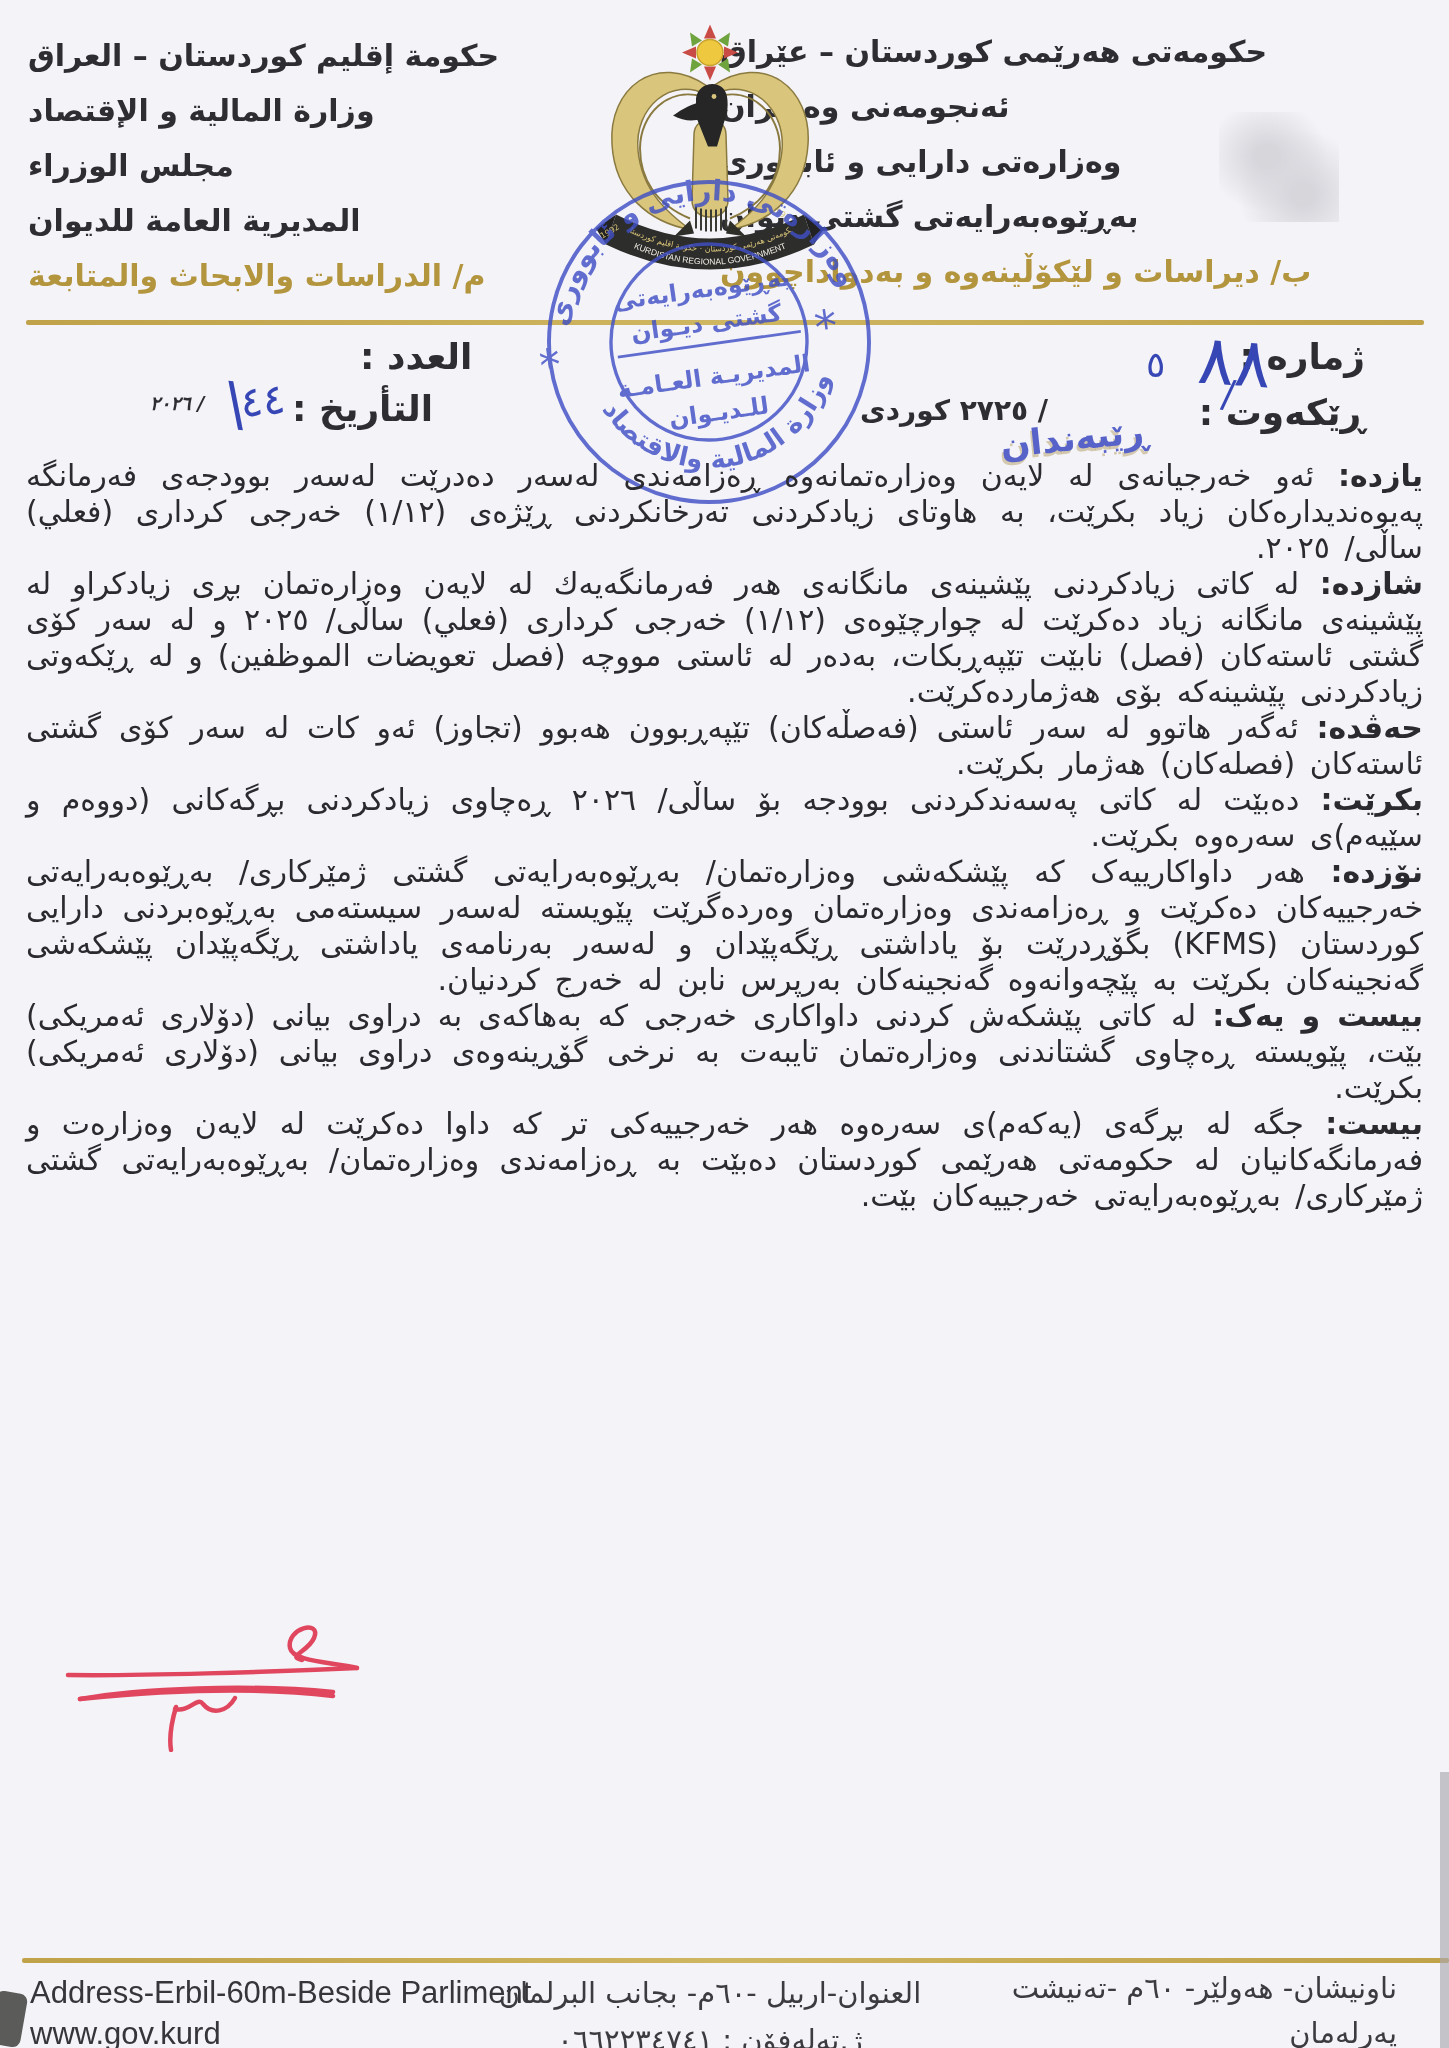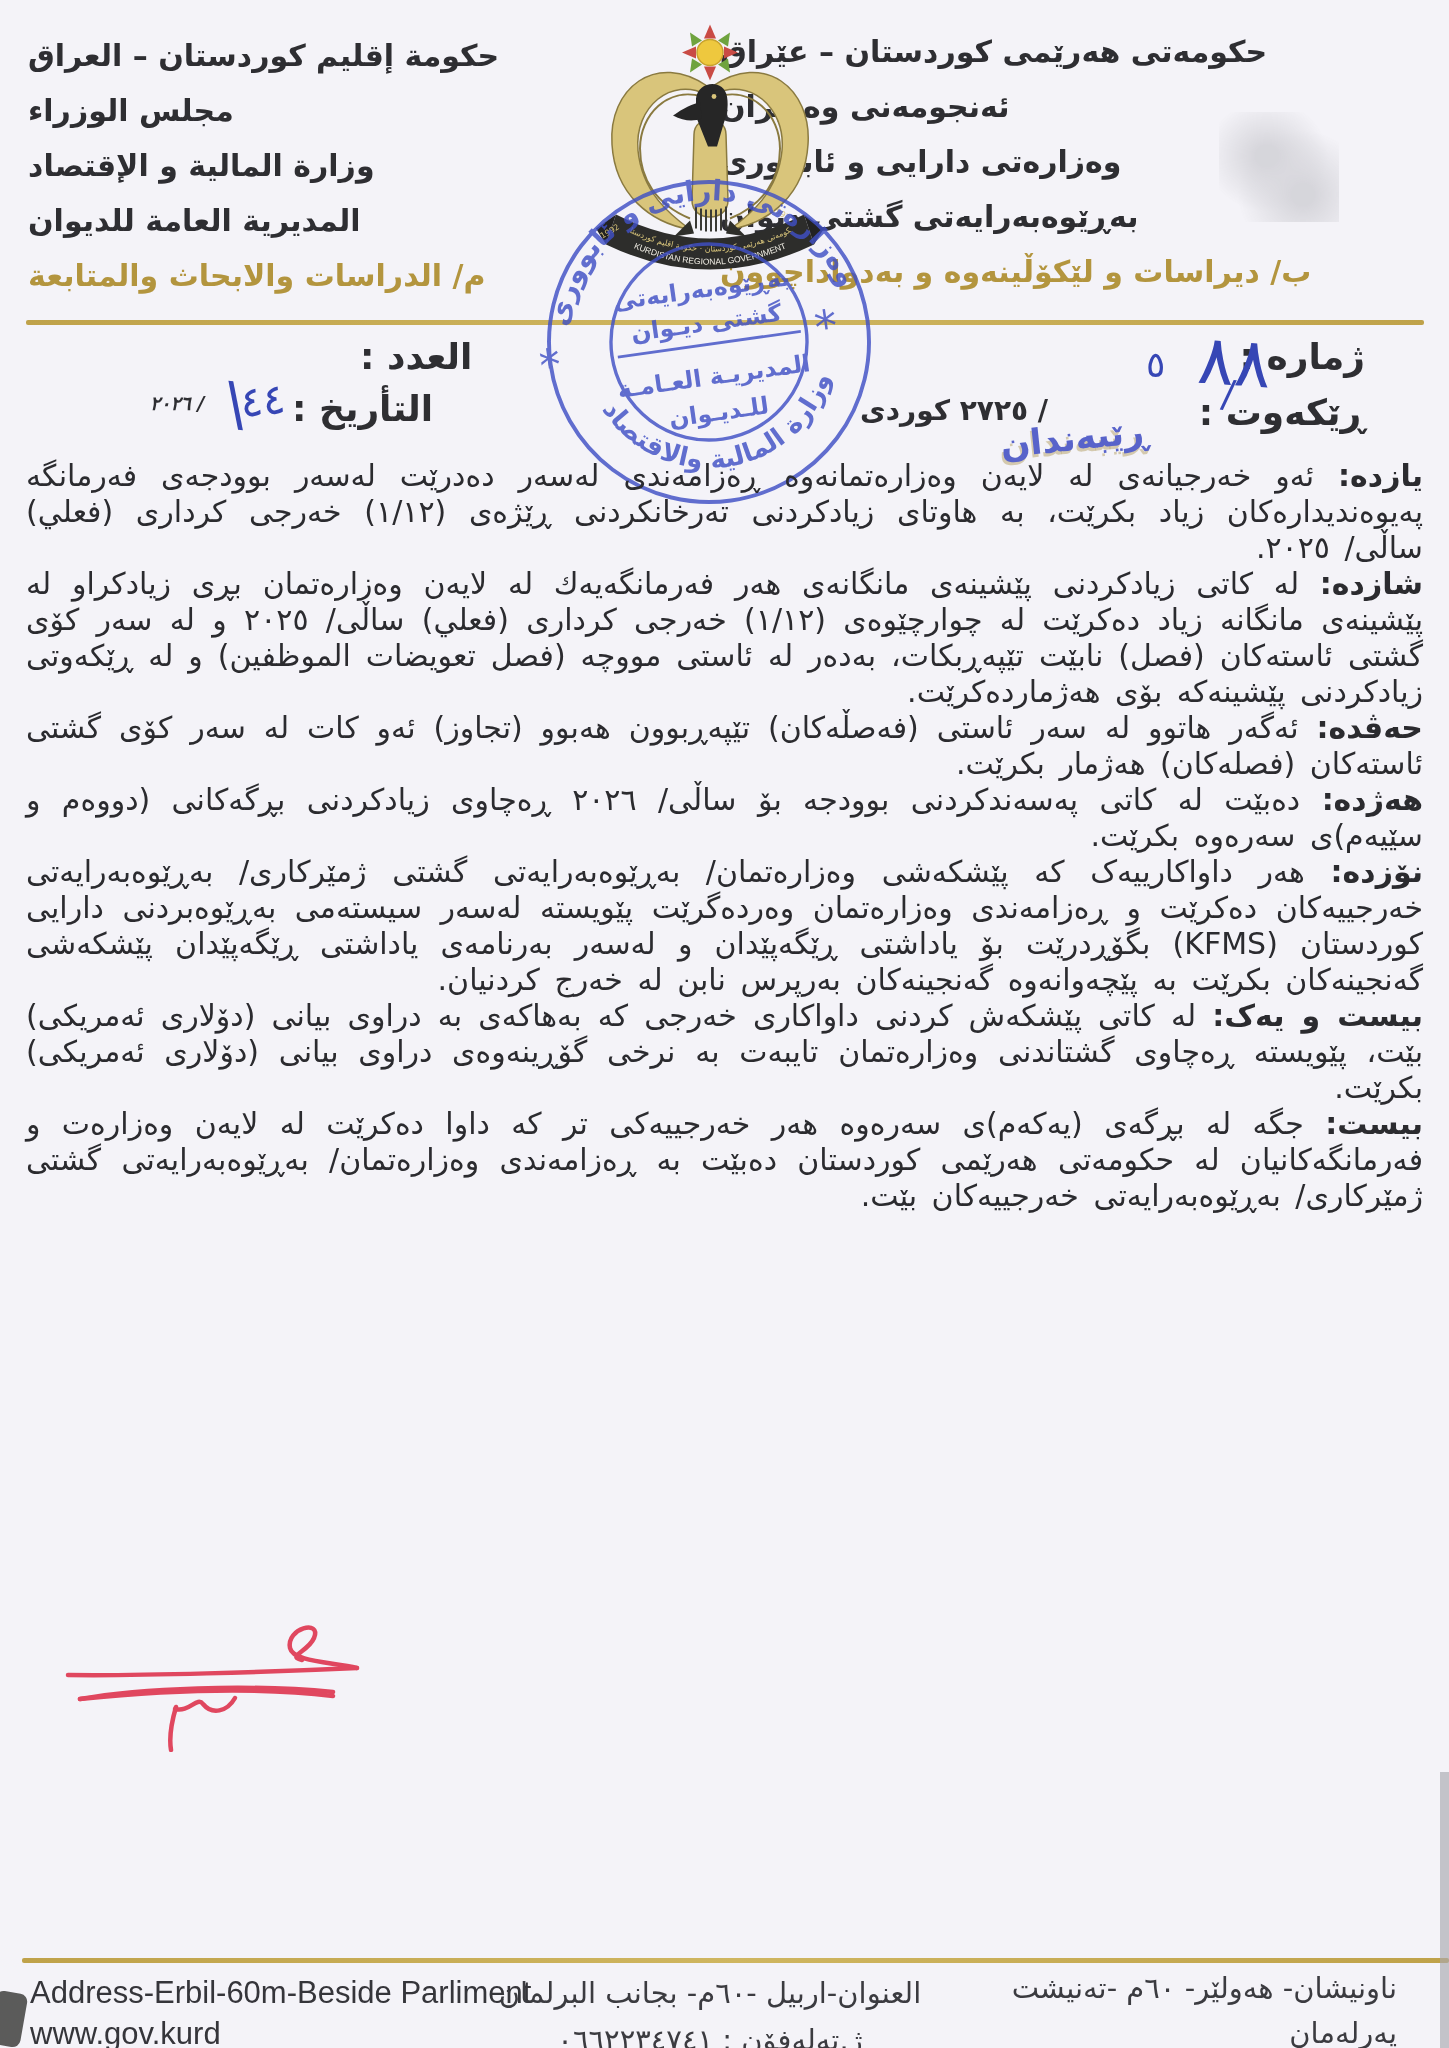--- a/index.html
+++ b/index.html
@@ -53,22 +53,22 @@
   <div class="hdr" style="left:720px;top:24px;width:700px;">
     <div>حکومەتی هەرێمی کوردستان – عێراق</div>
     <div>ئەنجومەنی وەزیران</div>
     <div>وەزارەتی دارایی و ئابووری</div>
     <div>بەڕێوەبەرایەتی گشتی دیوان</div>
     <div class="gold">ب/ دیراسات و لێکۆڵینەوە و بەدواداچوون</div>
   </div>
 
   <div class="hdr" style="left:28px;top:28px;width:700px;">
     <div>حكومة إقليم كوردستان – العراق</div>
+    <div>وزارة المالية و الإقتصاد</div>
     <div>مجلس الوزراء</div>
-    <div>وزارة المالية و الإقتصاد</div>
     <div>المديرية العامة  للديوان</div>
     <div class="gold">م/ الدراسات والابحاث والمتابعة</div>
   </div>
 
   <div class="abs" style="left:590px;top:20px;width:240px;height:255px;">
     <svg viewBox="0 0 240 250" width="240" height="255">
 
       <g>
         <g fill="#c94b45">
           <path d="M120,2 L126,16 L114,16 Z"></path>
@@ -177,21 +177,21 @@
         </g>
         <line x1="68" y1="152" x2="232" y2="152" stroke-width="2.5"></line>
       </g>
     </svg>
   </div>
 
   <div class="body-text">
     <p class="para"><span class="term">یازدە:</span> <span>ئەو خەرجیانەی لە لایەن وەزارەتمانەوە ڕەزامەندی لەسەر دەدرێت لەسەر بوودجەی فەرمانگە پەیوەندیدارەکان زیاد بکرێت، بە هاوتای زیادکردنی تەرخانکردنی ڕێژەی (١/١٢) خەرجی کرداری (فعلي) ساڵی/ ٢٠٢٥.</span></p>
     <p class="para"><span class="term">شازدە:</span> <span>لە کاتی زیادکردنی پێشینەی مانگانەی هەر فەرمانگەیەك لە لایەن وەزارەتمان بڕی زیادکراو لە پێشینەی مانگانە زیاد دەکرێت لە چوارچێوەی (١/١٢) خەرجی کرداری (فعلي) ساڵی/ ٢٠٢٥ و لە سەر کۆی گشتی ئاستەکان (فصل) نابێت تێپەڕبکات، بەدەر لە ئاستی مووچە (فصل تعويضات الموظفين) و لە ڕێکەوتی زیادکردنی پێشینەکە بۆی هەژماردەکرێت.</span></p>
     <p class="para"><span class="term">حەڤدە:</span> <span>ئەگەر هاتوو لە سەر ئاستی (فەصڵەکان) تێپەڕبوون هەبوو (تجاوز) ئەو کات لە سەر کۆی گشتی ئاستەکان (فصلەکان) هەژمار بکرێت.</span></p>
-    <p class="para"><span class="term">هەژدە:</span> <span>دەبێت لە کاتی پەسەندکردنی بوودجە بۆ ساڵی/ ٢٠٢٦ ڕەچاوی زیادکردنی بڕگەکانی (دووەم و سێیەم)ی سەرەوە بکرێت.</span></p>
+    <p class="para"><span class="term">بکرێت:</span> <span>دەبێت لە کاتی پەسەندکردنی بوودجە بۆ ساڵی/ ٢٠٢٦ ڕەچاوی زیادکردنی بڕگەکانی (دووەم و سێیەم)ی سەرەوە بکرێت.</span></p>
     <p class="para"><span class="term">نۆزدە:</span> <span>هەر داواکارییەک کە پێشکەشی وەزارەتمان/ بەڕێوەبەرایەتی گشتی ژمێرکاری/ بەڕێوەبەرایەتی خەرجییەکان دەکرێت و ڕەزامەندی وەزارەتمان وەردەگرێت پێویستە لەسەر سیستەمی بەڕێوەبردنی دارایی کوردستان (KFMS) بگۆڕدرێت بۆ یاداشتی ڕێگەپێدان و لەسەر بەرنامەی یاداشتی ڕێگەپێدان پێشکەشی گەنجینەکان بکرێت بە پێچەوانەوە گەنجینەکان بەرپرس نابن لە خەرج کردنیان.</span></p>
     <p class="para"><span class="term">بیست و یەک:</span> <span>لە کاتی پێشکەش کردنی داواکاری خەرجی کە بەهاکەی بە دراوی بیانی (دۆلاری ئەمریکی) بێت، پێویستە ڕەچاوی گشتاندنی وەزارەتمان تایبەت بە نرخی گۆڕینەوەی دراوی بیانی (دۆلاری ئەمریکی) بکرێت.</span></p>
     <p class="para"><span class="term">بیست:</span> <span>جگە لە بڕگەی (یەکەم)ی سەرەوە هەر خەرجییەکی تر کە داوا دەکرێت لە لایەن وەزارەت و فەرمانگەکانیان لە حکومەتی هەرێمی کوردستان دەبێت بە ڕەزامەندی وەزارەتمان/ بەڕێوەبەرایەتی گشتی ژمێرکاری/ بەڕێوەبەرایەتی خەرجییەکان بێت.</span></p>
   </div>
 
   <div class="abs" style="left:50px;top:1612px;width:330px;height:140px;">
     <svg viewBox="0 0 330 140" width="330" height="140">
       <g fill="none" stroke="#e0475f" stroke-width="4.5" stroke-linecap="round">
         <path d="M252,48 C236,44 258,40 264,26 C272,7 236,16 240,36 C243,50 282,50 307,56"></path>
         <path d="M307,56 C220,60 90,64 18,63"></path>

